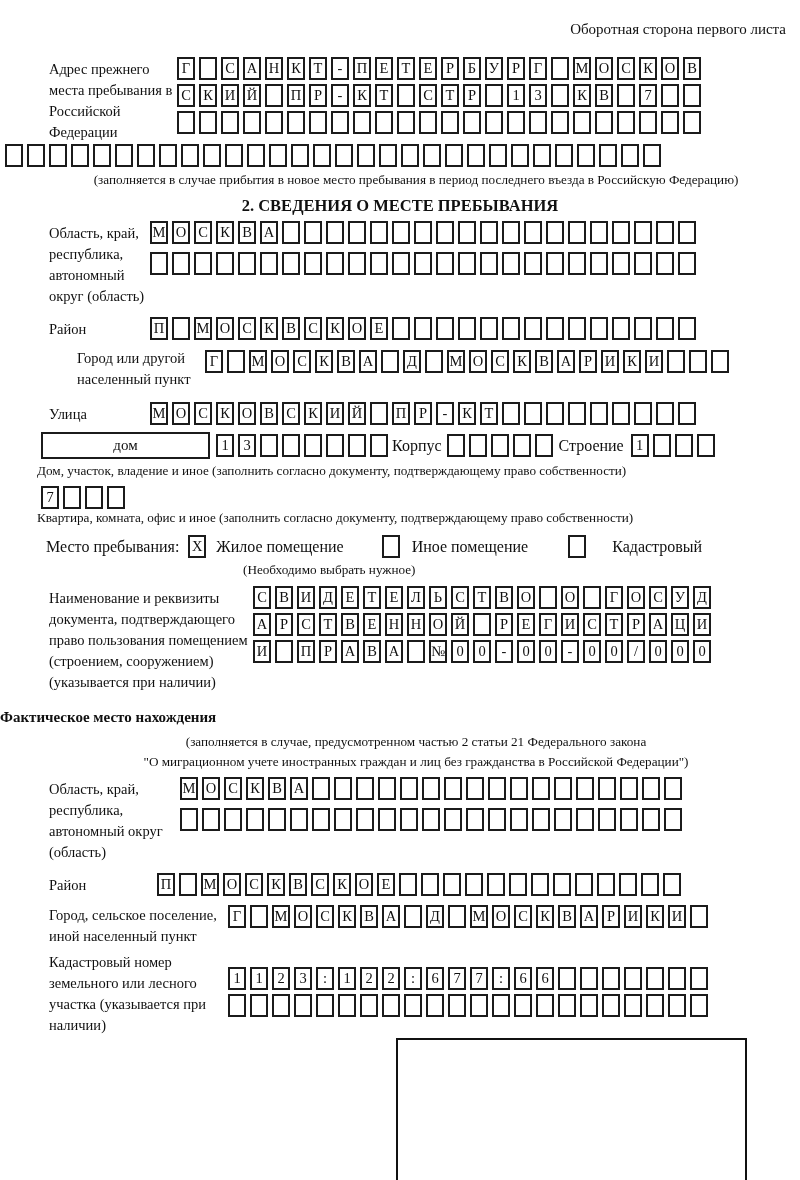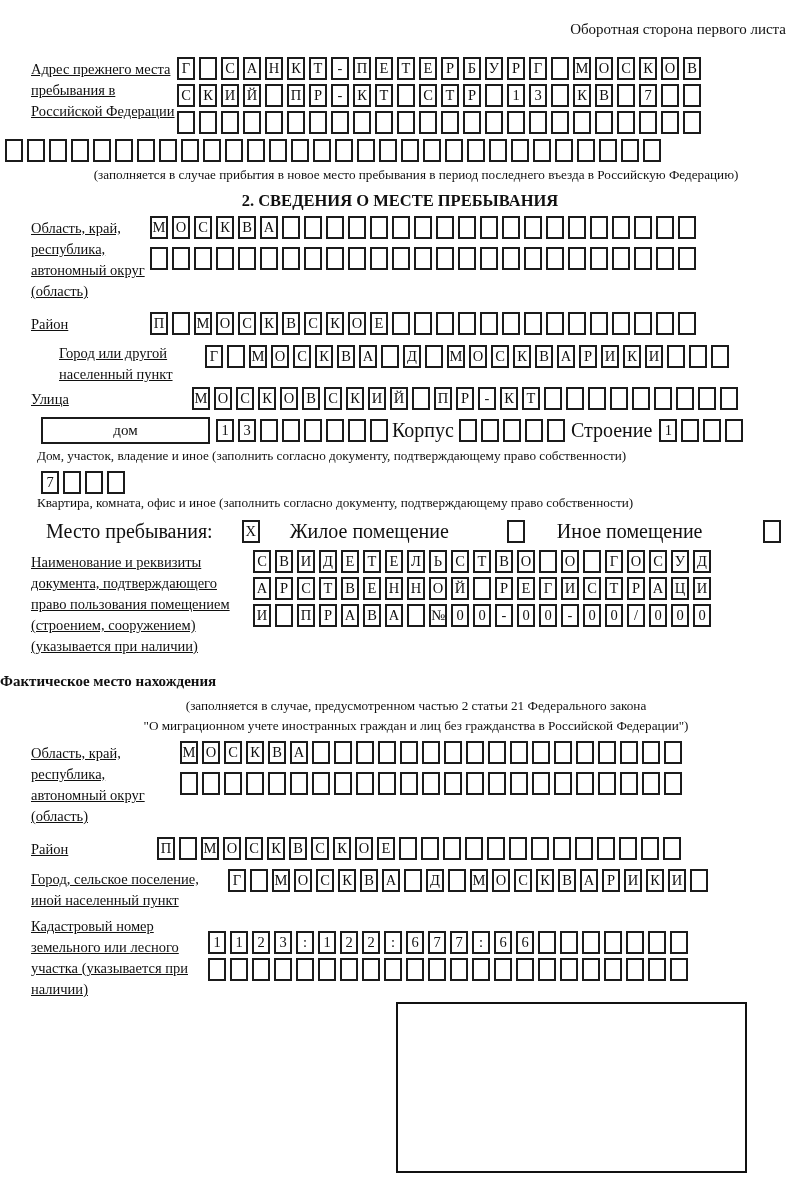--- a/index.html
+++ b/index.html
@@ -7,41 +7,41 @@
   body {
     width:800px; height:1180px; overflow:hidden;
     font-family:"Liberation Serif","DejaVu Serif",serif;
     color:#101010;
   }
   .page { position:relative; width:800px; height:1180px; }
 
   .title-right { padding:21px 14px 0 0; text-align:right; font-size:15px; }
 
   .field { display:flex; align-items:flex-start; }
-  .label { font-size:14.5px; line-height:21px; padding-left:31px; flex:0 0 auto; padding-top:2px;text-decoration:underline; }
+  .label { font-size:14.5px; line-height:21px; padding-left:49px; flex:0 0 auto; padding-top:2px; }
 
   .cellrow { display:flex; gap:4px; margin-bottom:4px; }
   .cell {
     width:18px; height:23px; border:2px solid #1b1b1b; flex:0 0 auto;
     display:flex; align-items:center; justify-content:center;
     font-size:14.5px; line-height:1; background:#fff;
   }
 
   .note { font-size:13.2px; line-height:18px; }
   .note-center { text-align:center;padding-left:32px; }
 
   .sec-title { text-align:center; font-weight:bold; font-size:16.5px; margin-top:7px; }
   .sub-title { text-align:left; font-weight:bold; font-size:15px; }
 
   .label-box {
     border:2px solid #1b1b1b; display:flex; align-items:center; justify-content:center;
     font-size:15px; background:#fff; flex:0 0 auto;
   }
   .inline-flex { display:flex; align-items:center;padding-left:9px; }
-  .inline-lbl { font-size:20px; flex:0 0 auto; }
+  .inline-lbl { font-size:16px; flex:0 0 auto; }
 
   .stamp-box { border:2px solid #111; width:351px; height:171px; margin-left:396px; background:#fff; }
 </style>
 </head>
 <body>
 
 <div class="page">
 
   <div class="title-right">Оборотная сторона первого листа</div>
 
@@ -278,21 +278,21 @@
         <span class="cell">Р</span>
         <span class="cell">И</span>
         <span class="cell">К</span>
         <span class="cell">И</span>
         <span class="cell"></span>
         <span class="cell"></span>
         <span class="cell"></span>
       </div>
   </div>
 
-  <div class="field" style="margin-top:2px;gap:42px;">
+  <div class="field" style="margin-top:12px;">
     <div class="label" style="width:150px;">Улица</div>
     <div class="cellrow">
         <span class="cell">М</span>
         <span class="cell">О</span>
         <span class="cell">С</span>
         <span class="cell">К</span>
         <span class="cell">О</span>
         <span class="cell">В</span>
         <span class="cell">С</span>
         <span class="cell">К</span>
@@ -349,35 +349,36 @@
   <div class="inline-flex" style="margin-left:32px; margin-top:6px;">
     <div class="cellrow" style="margin-bottom:0;">
         <span class="cell">7</span>
         <span class="cell"></span>
         <span class="cell"></span>
         <span class="cell"></span>
       </div>
   </div>
   <div class="note" style="margin-left:37px; margin-top:0;">Квартира, комната, офис и иное (заполнить согласно документу, подтверждающему право собственности)</div>
 
-  <div class="inline-flex" style="margin-left:37px; margin-top:8px;gap:20px;">
+  <div class="inline-flex" style="margin-left:37px; margin-top:8px;">
     <div class="inline-lbl">Место пребывания:</div>
     <div class="cellrow" style="margin:0 0 0 9px;">
         <span class="cell">X</span>
       </div>
     <div class="inline-lbl" style="margin-left:10px;">Жилое помещение</div>
     <div class="cellrow" style="margin:0 0 0 38px;">
         <span class="cell"></span>
       </div>
     <div class="inline-lbl" style="margin-left:12px;">Иное помещение</div>
     <div class="cellrow" style="margin:0 0 0 40px;">
         <span class="cell"></span>
       </div>
     <div class="inline-lbl" style="margin-left:26px;">Кадастровый</div>
   </div>
+  <div class="note" style="margin-left:243px; margin-top:3px;">(Необходимо выбрать нужное)</div>
 
   <div class="field" style="margin-top:7px;">
     <div class="label" style="width:253px;">Наименование и реквизиты документа, подтверждающего право пользования помещением (строением, сооружением) (указывается при наличии)</div>
     <div>
       <div class="cellrow">
           <span class="cell">С</span>
           <span class="cell">В</span>
           <span class="cell">И</span>
           <span class="cell">Д</span>
           <span class="cell">Е</span>
@@ -559,21 +560,21 @@
         <span class="cell">А</span>
         <span class="cell">Р</span>
         <span class="cell">И</span>
         <span class="cell">К</span>
         <span class="cell">И</span>
         <span class="cell"></span>
       </div>
   </div>
 
   <div class="field" style="margin-top:3px;">
-    <div class="label" style="width:208px;">Кадастровый номер земельного или лесного участка (указывается при наличии)</div>
+    <div class="label" style="width:228px;">Кадастровый номер земельного или лесного участка (указывается при наличии)</div>
     <div style="padding-top:17px;">
       <div class="cellrow">
           <span class="cell">1</span>
           <span class="cell">1</span>
           <span class="cell">2</span>
           <span class="cell">3</span>
           <span class="cell">:</span>
           <span class="cell">1</span>
           <span class="cell">2</span>
           <span class="cell">2</span>

